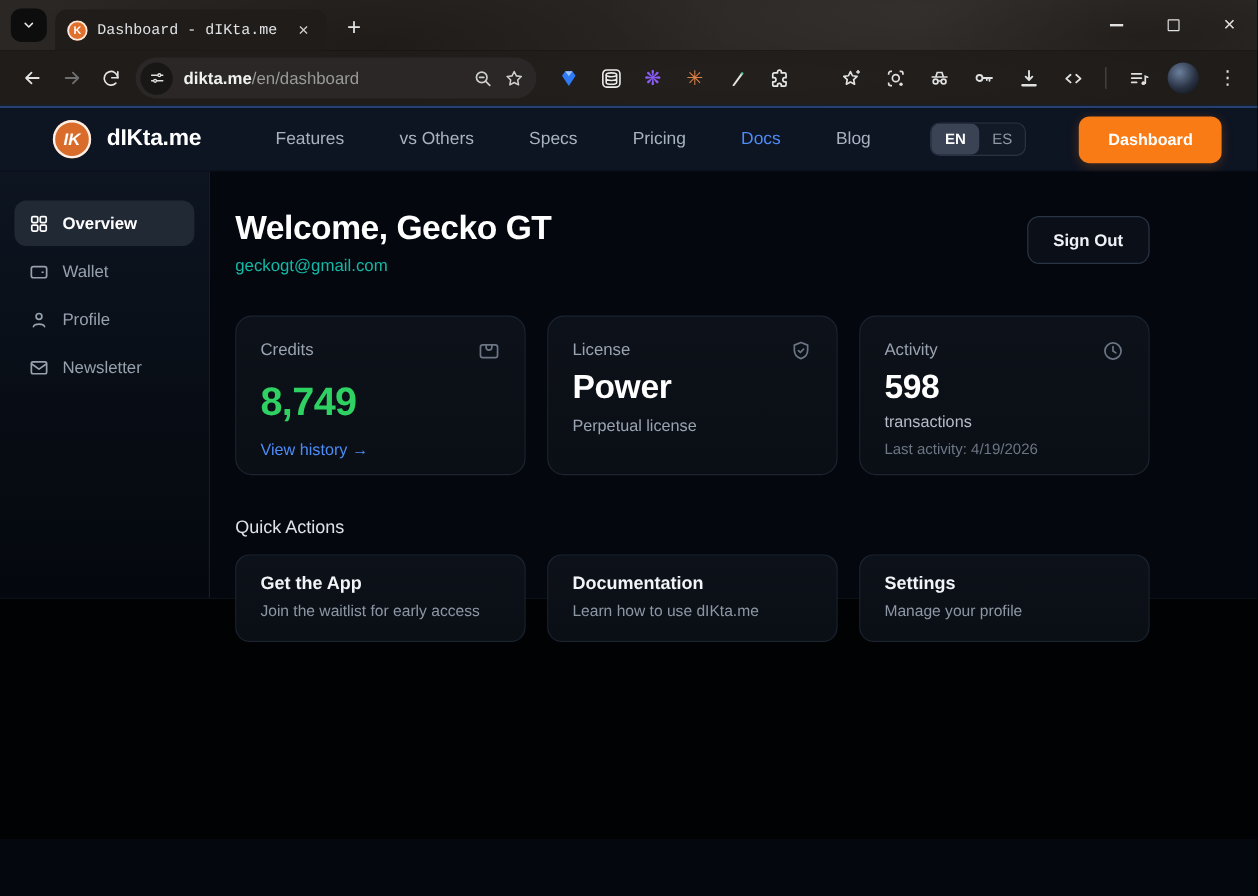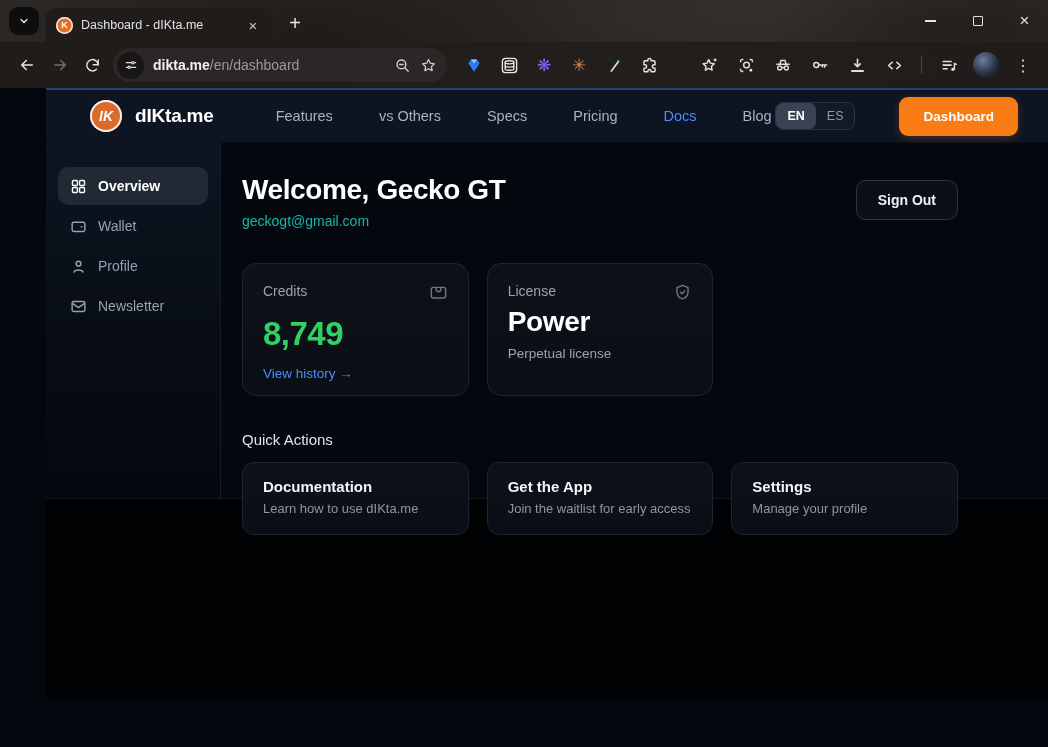--- a/index.html
+++ b/index.html
@@ -21,21 +21,21 @@
   }
   .tab {
     position:absolute; left:46px; top:8px; width:226px; height:34px; background:#1f1c1a;
     border-radius:10px 10px 0 0; display:flex; align-items:center; padding:0 10px; gap:8px;
   }
   .favicon {
     width:17px; height:17px; border-radius:50%; background:#e0702c; flex:0 0 auto;
     box-shadow:inset 0 0 0 1.5px rgba(255,255,255,0.85);
     color:#fff; font-size:9px; font-weight:bold; display:flex; align-items:center; justify-content:center;
   }
-  .tab-title { flex:1; color:#e0e2e5; font-size:12.5px; white-space:nowrap; overflow:hidden; }
+  .tab-title { flex:1; color:#e0e2e5; font-size:12.5px; white-space:nowrap; overflow:hidden;font-family:Liberation Mono, monospace; }
   .tab-close { color:#c9c9c9; font-size:15px; width:18px; height:18px; display:flex; align-items:center; justify-content:center; border-radius:50%; cursor:pointer; }
   .new-tab {
     position:absolute; left:281px; top:9px; width:28px; height:28px; border-radius:50%;
     color:#e3e3e3; font-size:20px; font-weight:300; display:flex; align-items:center; justify-content:center; cursor:pointer;
   }
   .win-controls { position:absolute; right:0; top:0; height:42px; display:flex; }
   .win-btn { width:47px; height:42px; display:flex; align-items:center; justify-content:center; color:#e2e2e2; cursor:pointer; }
   .min-bar { width:11px; height:1.6px; background:#e2e2e2; }
   .max-box { width:10px; height:10px; border:1.6px solid #e2e2e2; border-radius:1px; }
   .close-x { font-size:17px; font-weight:300; }
@@ -58,21 +58,21 @@
   .omni-icon { color:#cfcfcf; display:flex; align-items:center; cursor:pointer; flex:0 0 auto; }
   .ext-row { display:flex; align-items:center; gap:13px; margin-left:16px; }
   .ext-icon { width:22px; height:22px; display:flex; align-items:center; justify-content:center; cursor:pointer; font-size:17px; }
   .right-row { margin-left:auto; display:flex; align-items:center; gap:11px; padding-right:2px; }
   .ri { width:26px; height:26px; display:flex; align-items:center; justify-content:center; color:#e0e0e0; cursor:pointer; }
   .sep { width:1px; height:18px; background:#4c4944; margin:0 3px; }
   .avatar { width:26px; height:26px; border-radius:50%; background:radial-gradient(circle at 38% 32%, #6b7f9c, #2a3344 55%, #10141d 90%); cursor:pointer; }
   .kebab { color:#dedede; font-size:16px; letter-spacing:0; cursor:pointer; }
 
   
-  .page { height:659px; background:#04080e;padding-left:46px; }
+  .page { height:659px; background:#04080e; }
   .accent-line { height:2px; background:#26406f; }
   .site-header {
     height:53px; background:#0d1422; display:flex; align-items:center; padding:0 30px 0 44px;
     border-bottom:1px solid #0a0f1a;
   }
   .brand { display:flex; align-items:center; gap:13px; cursor:pointer; }
   .brand-logo {
     width:32px; height:32px; border-radius:50%; background:#d96c2a;
     box-shadow:inset 0 0 0 2px rgba(255,255,255,0.9);
     color:#fff; font-size:14px; font-weight:800; display:flex; align-items:center; justify-content:center; font-style:italic;
@@ -381,34 +381,48 @@
                 <svg width="19" height="19" viewBox="0 0 24 24" fill="none" stroke="currentColor" stroke-width="1.8" stroke-linejoin="round" stroke-linecap="round">
                     <path d="M12 3l7 2.8V11c0 4.8-3.3 7.9-7 9-3.7-1.1-7-4.2-7-9V5.8z"></path>
                     <path d="M9.3 11.6l2 2 3.4-3.6"></path>
                   </svg>
               </span>
             </div>
             <div class="stat-value-white">Power</div>
             <div class="stat-sub">Perpetual license</div>
           </div>
 
+          <div class="stat-card">
+            <div class="stat-head">
+              <span class="stat-label">Activity</span>
+              <span class="stat-icon">
+                <svg width="19" height="19" viewBox="0 0 24 24" fill="none" stroke="currentColor" stroke-width="1.8" stroke-linecap="round">
+                    <circle cx="12" cy="12" r="8.5"></circle>
+                    <path d="M12 7.5V12l3 2"></path>
+                  </svg>
+              </span>
+            </div>
+            <div class="stat-value-white">598</div>
+            <div class="stat-sub2">transactions</div>
+            <div class="stat-note">Last activity: 4/19/2026</div>
+          </div>
         </div>
 
         <div class="qa-title">Quick Actions</div>
 
         <div class="actions-row">
+          <div class="action-card">
+            <div class="action-title">Get the App</div>
+            <div class="action-sub">Join the waitlist for early access</div>
+          </div>
           <div class="action-card">
             <div class="action-title">Documentation</div>
             <div class="action-sub">Learn how to use dIKta.me</div>
           </div>
           <div class="action-card">
-            <div class="action-title">Get the App</div>
-            <div class="action-sub">Join the waitlist for early access</div>
-          </div>
-          <div class="action-card">
             <div class="action-title">Settings</div>
             <div class="action-sub">Manage your profile</div>
           </div>
         </div>
       </main>
     </div>
 
     <div class="page-rest"></div>
   </div>
 </div>

